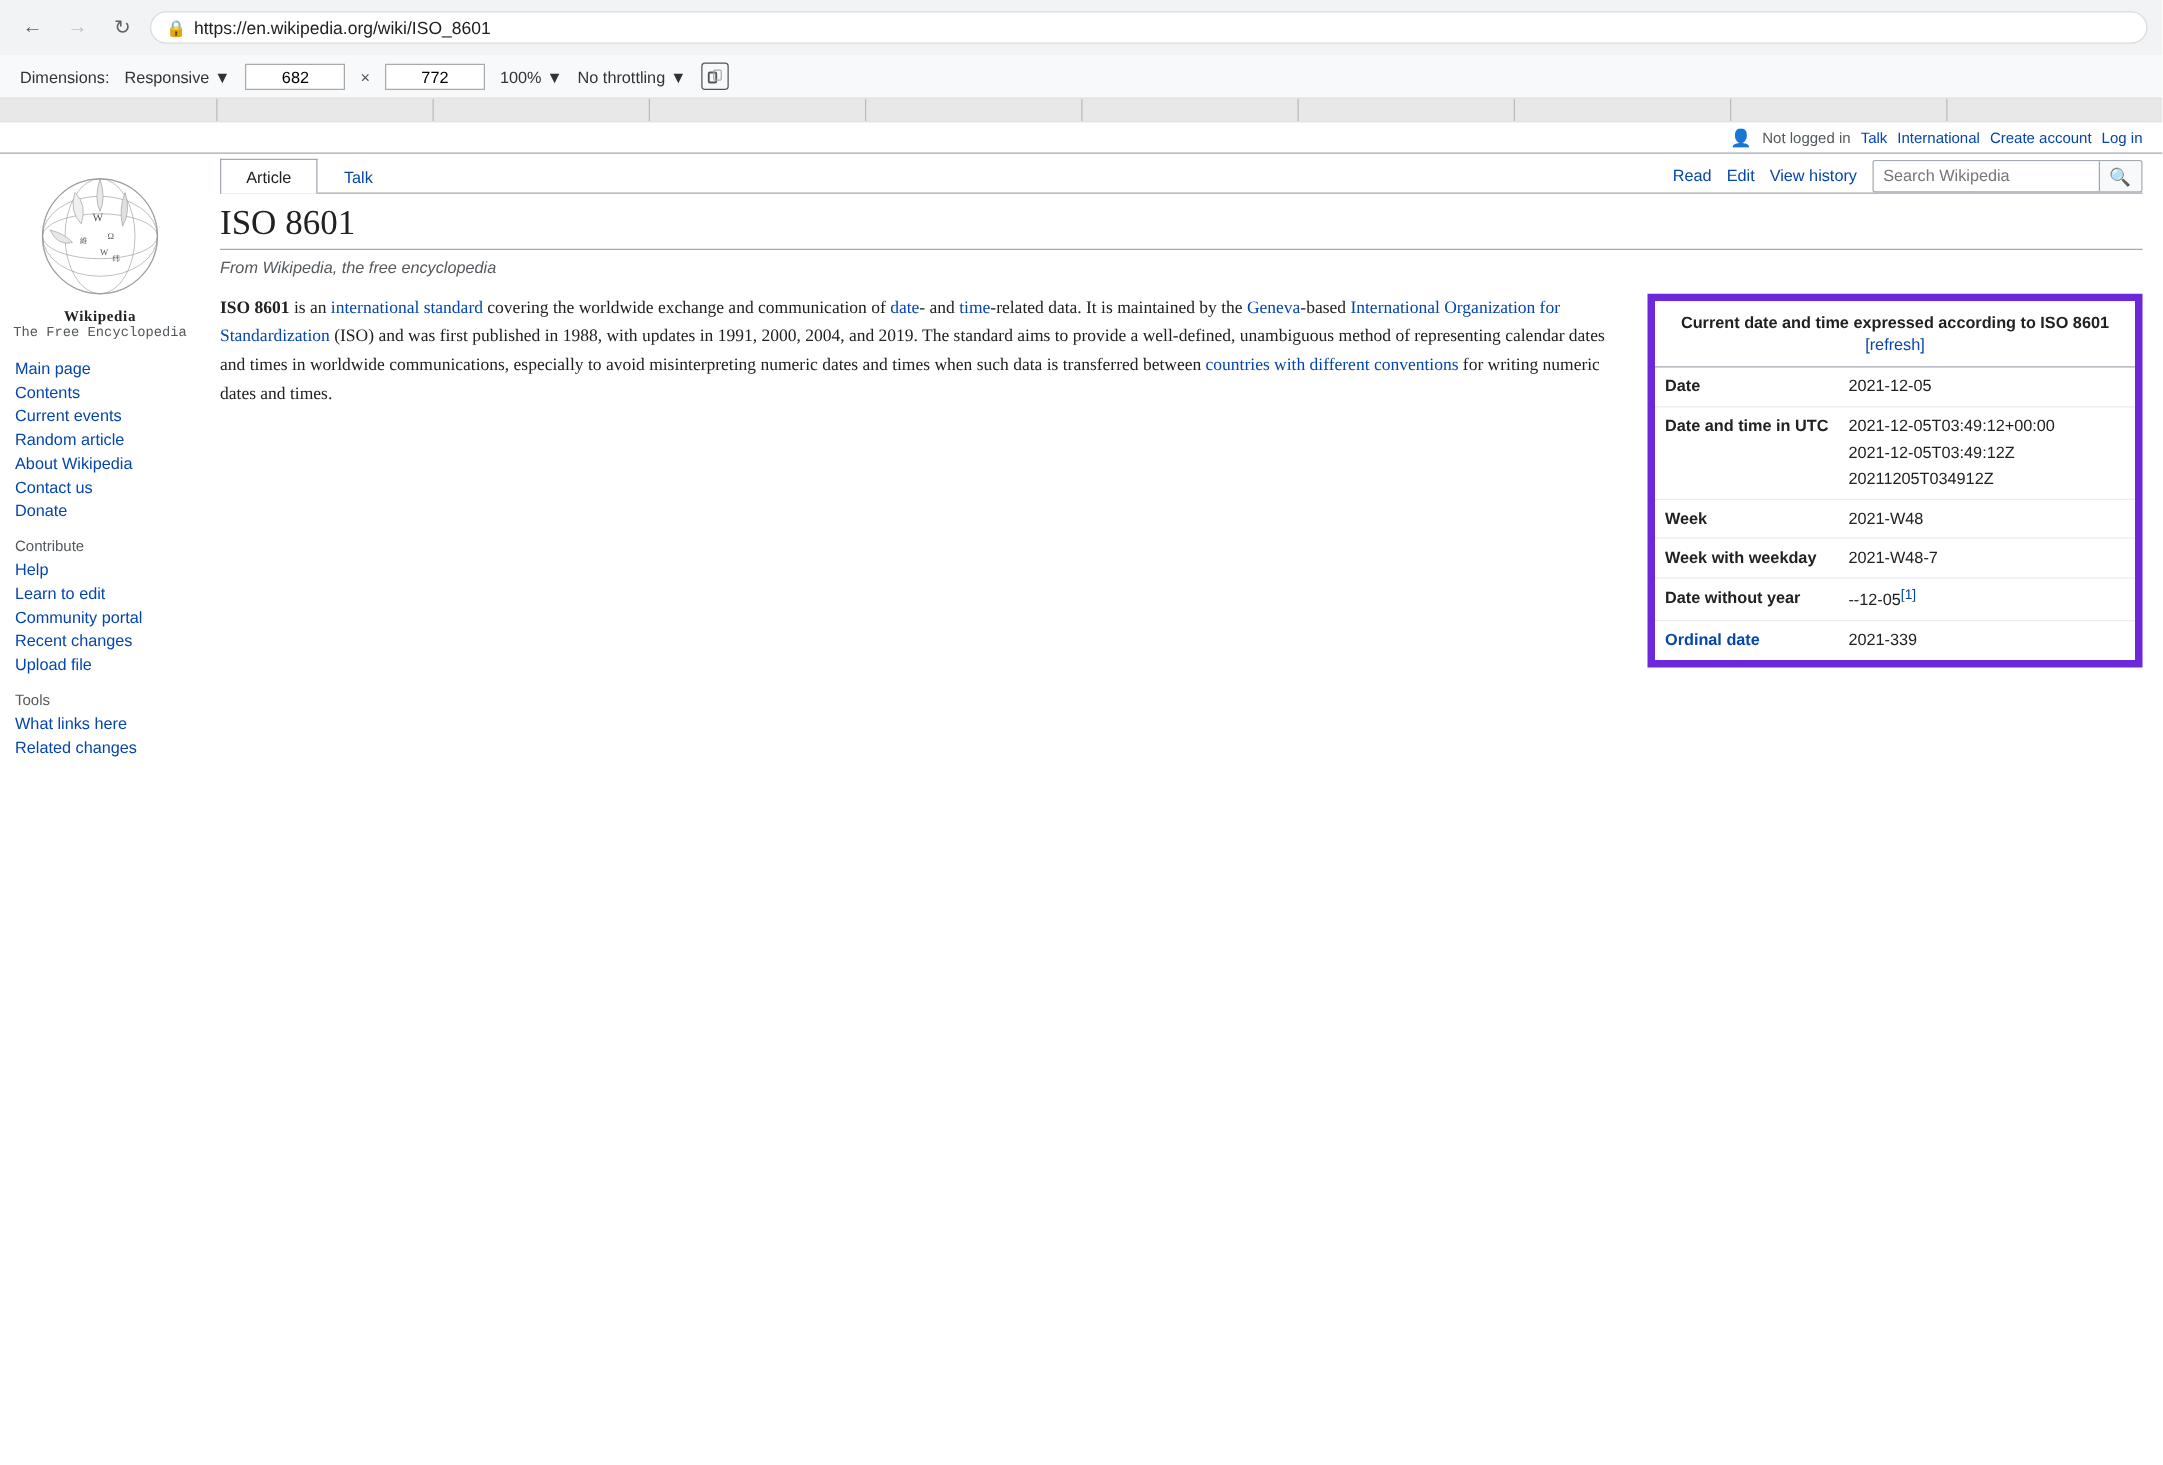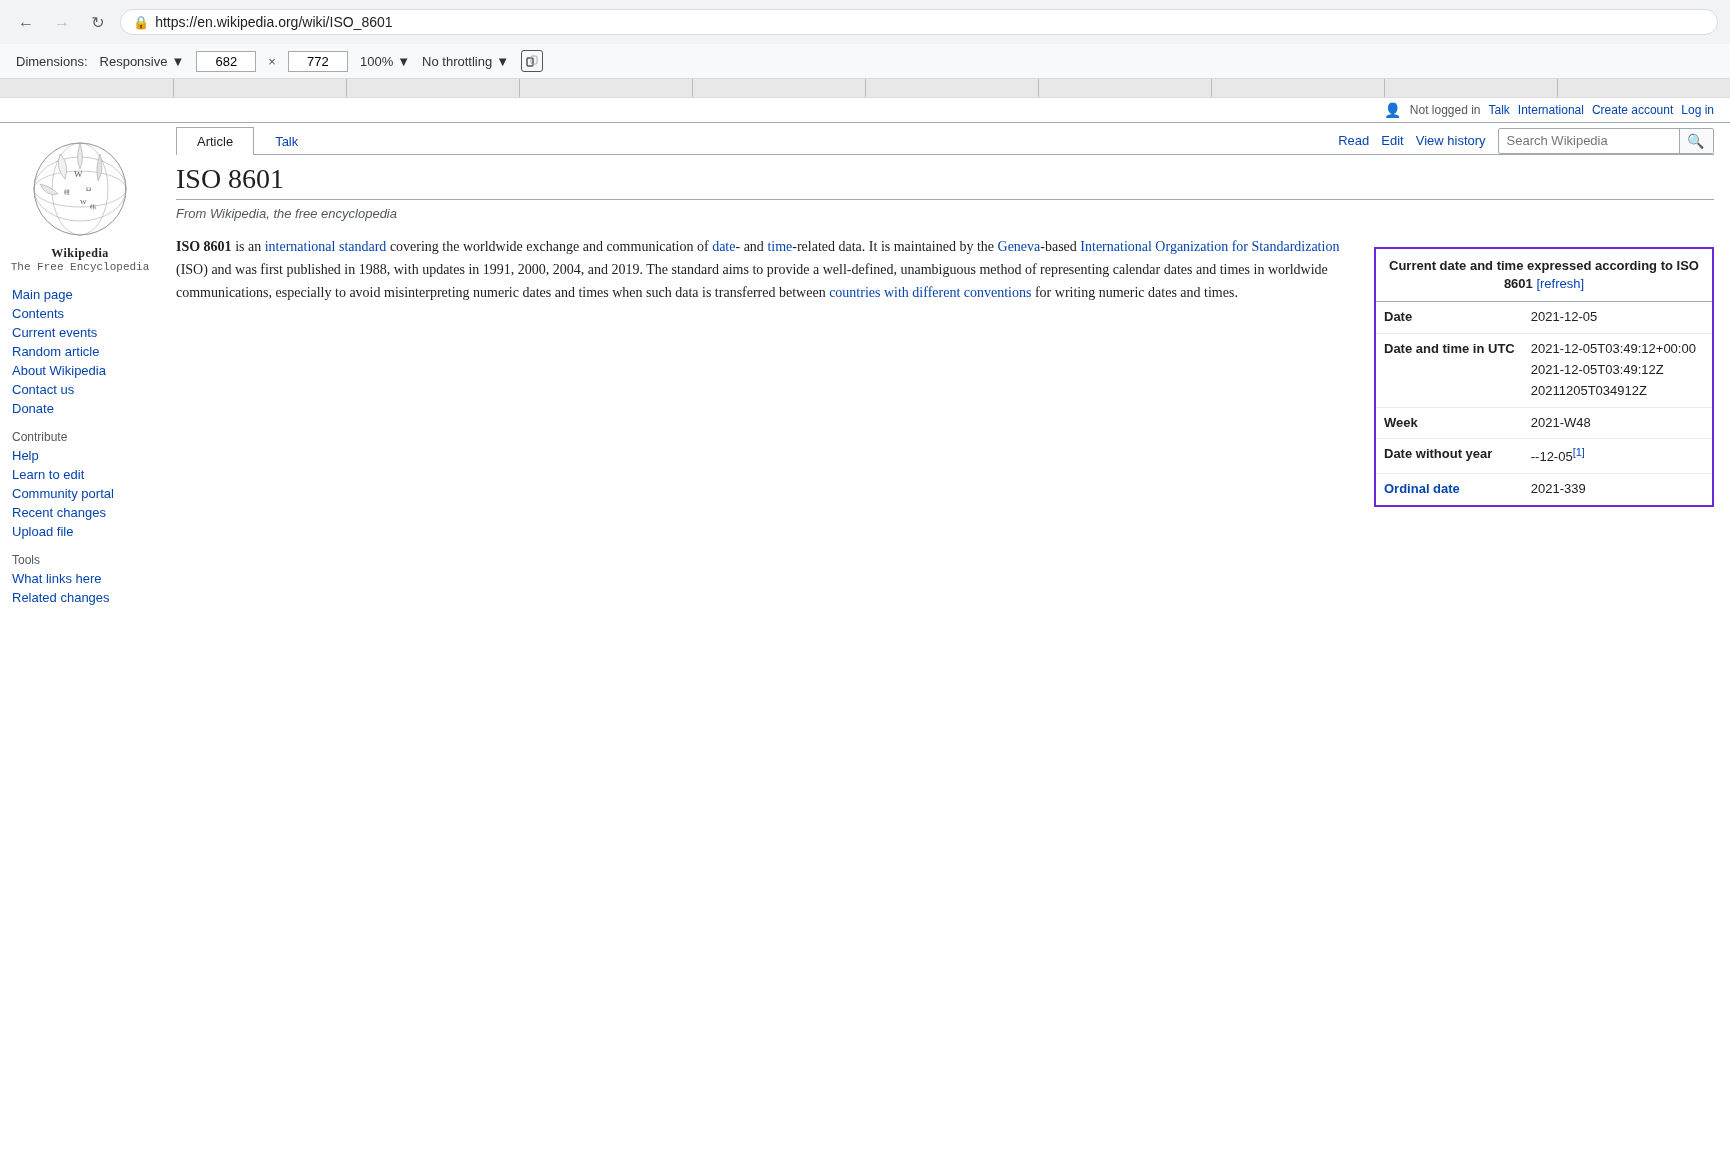--- a/index.html
+++ b/index.html
@@ -57,21 +57,21 @@
     }
     .devtools-label { color: #333; }
     .devtools-dropdown {
       display: flex; align-items: center; gap: 4px;
       cursor: pointer; color: #333;
     }
     .devtools-input {
       border: 1px solid #aaa;
       padding: 2px 8px;
       font-size: 13px;
-      width: 60px;
+      width: 80px;
       text-align: center;
     }
     .devtools-x { color: #555; }
     .devtools-rotate {
       width: 22px; height: 22px;
       border: 1.5px solid #555;
       border-radius: 3px;
       display: flex; align-items: center; justify-content: center;
       color: #555;
       font-size: 12px;
@@ -265,23 +265,23 @@
       line-height: 1.65;
     }
     .wiki-link {
       color: #0645ad;
       text-decoration: none;
     }
 
     
     .wiki-infobox {
       float: right;
-      width: 340px;
-      border: 2px solid #6d28d9;
-      margin: 12px 0 16px 20px;
+      width: 396px;
+      border: 6px solid #6d28d9;
+      margin: 0 0 16px 20px;
       font-family: Arial, sans-serif;
       font-size: 13px;
     }
     .wiki-infobox-title {
       background: #fff;
       padding: 8px;
       text-align: center;
       font-weight: bold;
       font-size: 13px;
       line-height: 1.4;
@@ -484,20 +484,24 @@
                   2021-12-05T03:49:12+00:00<br>
                   2021-12-05T03:49:12Z<br>
                   20211205T034912Z
                 </td>
               </tr>
               <tr>
                 <td class="label">Week</td>
                 <td class="value">2021-W48</td>
               </tr>
               <tr>
+                <td class="label">Week with weekday</td>
+                <td class="value">2021-W48-7</td>
+              </tr>
+              <tr>
                 <td class="label">Date without year</td>
                 <td class="value">--12-05<a href="#" class="sup-link">[1]</a></td>
               </tr>
               <tr>
                 <td class="label"><a href="#" class="link">Ordinal date</a></td>
                 <td class="value">2021-339</td>
               </tr>
             </tbody>
               </table>
           </div>

